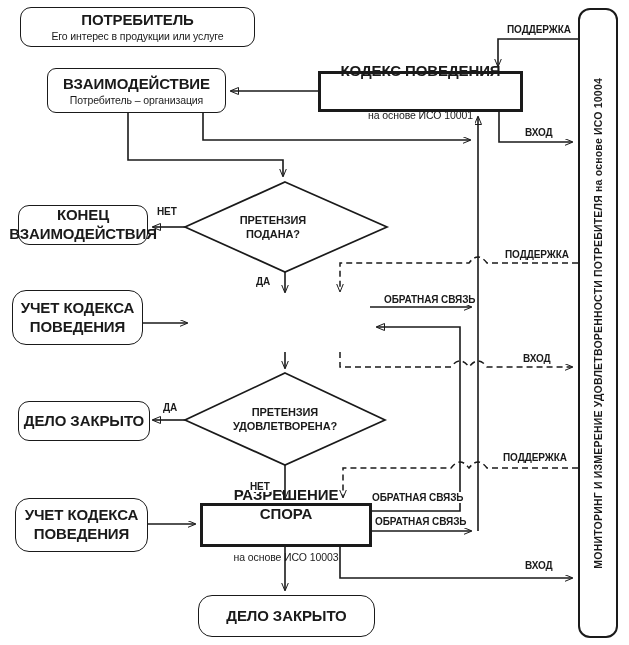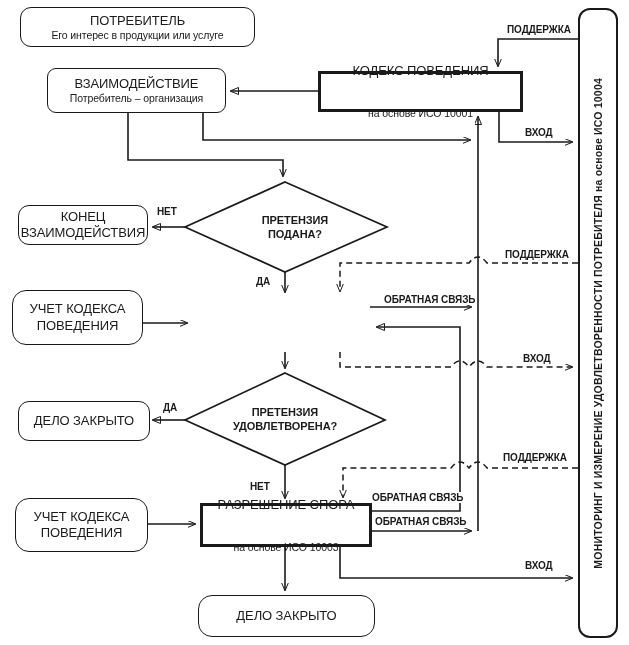--- a/index.html
+++ b/index.html
@@ -19,21 +19,21 @@
 
   .node {
     position:absolute; background:var(--bg);
     display:flex; flex-direction:column; align-items:center; justify-content:center;
     text-align:center; padding:2px 4px;
   }
   .rect     { border:1.6px solid var(--line); }
   .rect-bold{ border:3px solid var(--line);gap:28px; }
   .rounded  { border:1.8px solid var(--line); border-radius:11px; }
   .rounded-big { border:1.8px solid var(--line); border-radius:14px; }
-  .title    { font-weight:normal; font-size:13px; line-height:1.25; letter-spacing:-0.1px; }
+  .title    { font-weight:bold; font-size:15px; line-height:1.25; letter-spacing:-0.1px; }
   .subtitle { font-size:10.5px; line-height:1.2; letter-spacing:-0.1px; }
 
   .diamond-label {
     position:absolute; text-align:center;
     font-weight:bold; font-size:11px; line-height:1.3; letter-spacing:-0.1px;
   }
   .edge-label {
     position:absolute; font-weight:bold; font-size:10px;
     white-space:nowrap; letter-spacing:-0.1px; background:var(--bg); padding:0 1px;
   }
@@ -93,21 +93,21 @@
   <div class="node rect" style="left:47px;top:68px;width:179px;height:45px;border-radius:9px;">
     <div class="title">ВЗАИМОДЕЙСТВИЕ</div>
     <div class="subtitle">Потребитель – организация</div>
   </div>
 
   <div class="node rect-bold" style="left:318px;top:71px;width:205px;height:41px;">
     <div class="title">КОДЕКС ПОВЕДЕНИЯ</div>
     <div class="subtitle">на основе ИСО 10001</div>
   </div>
 
-  <div class="diamond-label" style="left:240px;top:213px;width:110px;">ПРЕТЕНЗИЯ ПОДАНА?</div>
+  <div class="diamond-label" style="left:218px;top:213px;width:110px;">ПРЕТЕНЗИЯ ПОДАНА?</div>
 
   <div class="node rounded" style="left:18px;top:205px;width:130px;height:40px;">
     <div class="title">КОНЕЦ ВЗАИМОДЕЙСТВИЯ</div>
   </div>
 
   <div class="node rounded-big" style="left:12px;top:290px;width:131px;height:55px;">
     <div class="title">УЧЕТ КОДЕКСА ПОВЕДЕНИЯ</div>
   </div>
 
 

